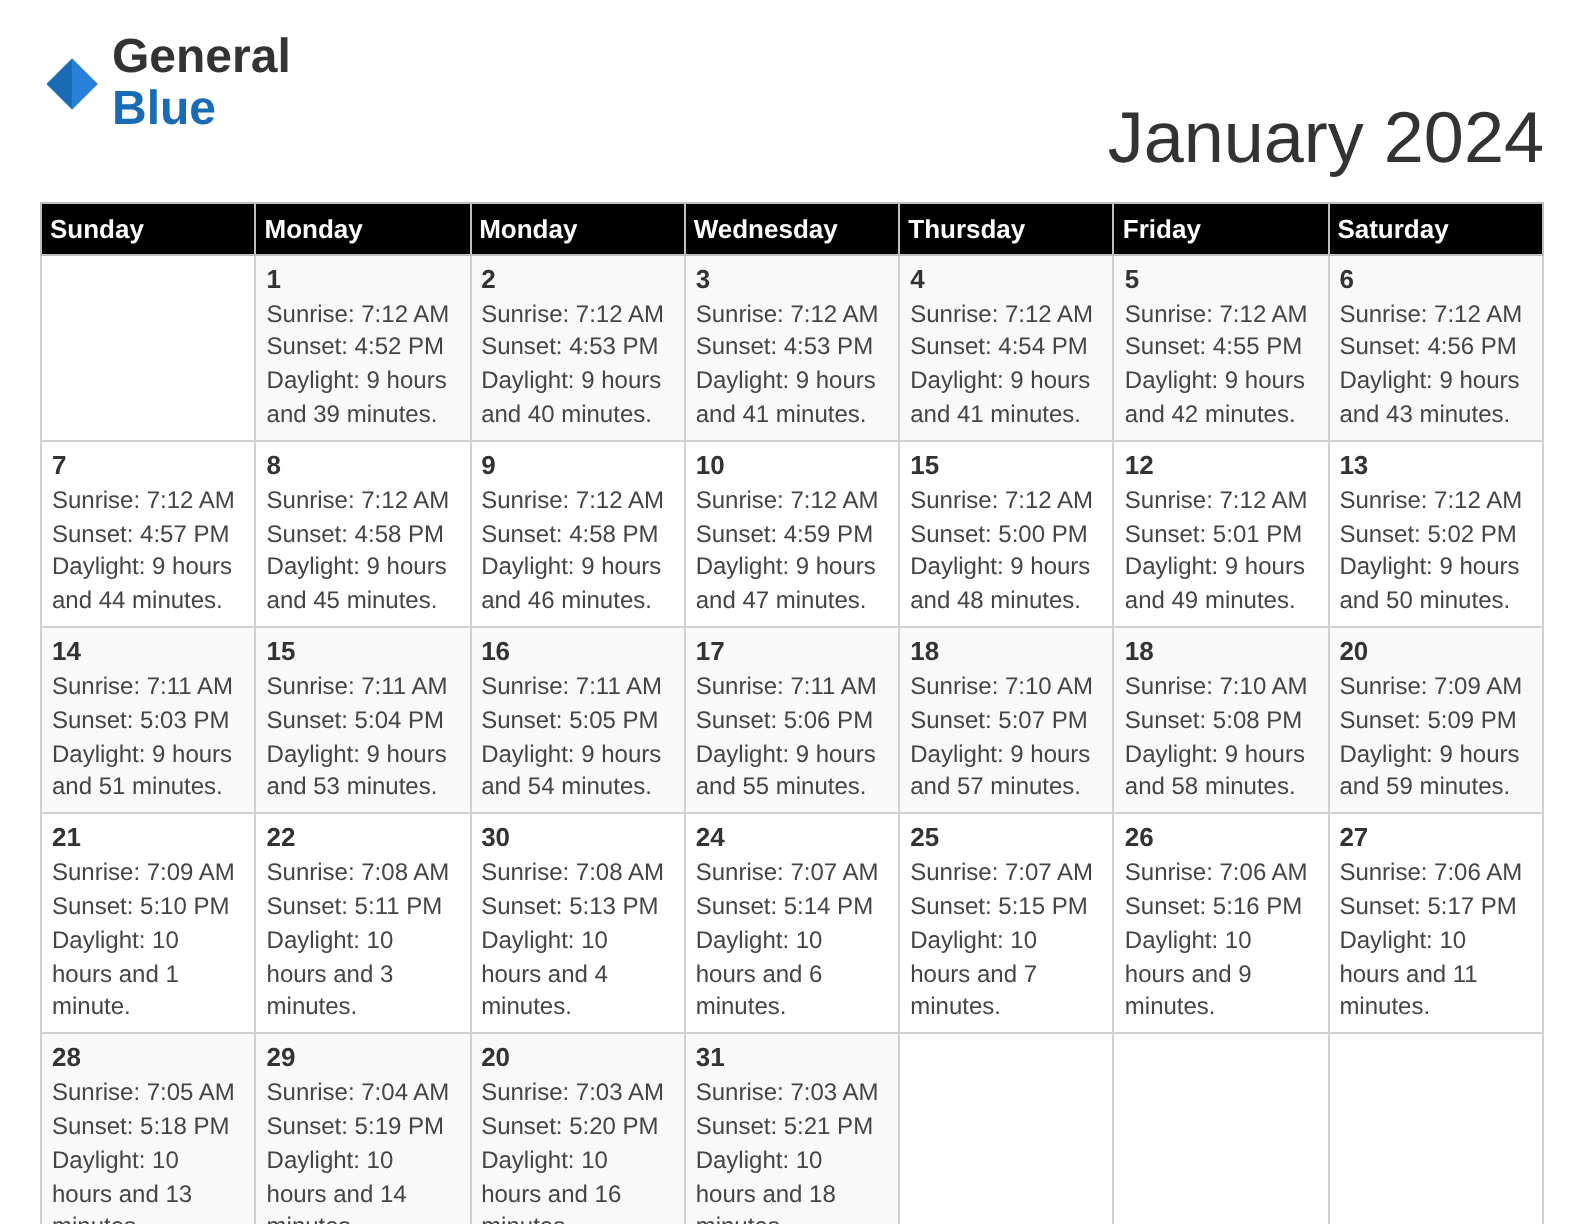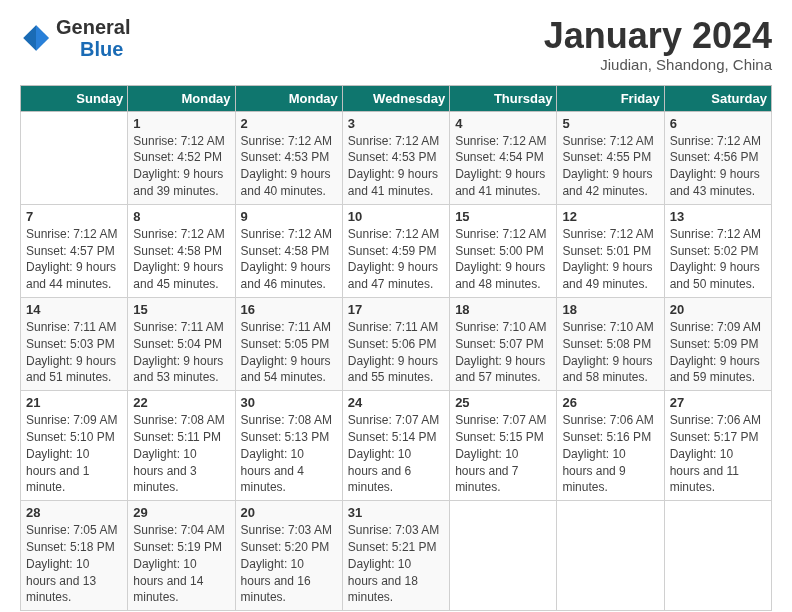--- a/index.html
+++ b/index.html
@@ -15,53 +15,54 @@
       justify-content: space-between;
       align-items: flex-start;
       margin-bottom: 12px;
     }
     .logo {
       display: flex;
       align-items: center;
       gap: 4px;
     }
     .logo-text {
-      font-size: 20px;
+      font-size: 24px;
       font-weight: bold;
       line-height: 1.1;
     }
     .logo-general { color: #333; }
-    .logo-blue { color: #1a6bb5; margin-left: 24px; }
+    .logo-blue { color: #1a6bb5; }
     .logo-icon {
       width: 32px;
       height: 32px;
     }
     .title-block {
       text-align: right;
     }
     .month-title {
       font-size: 36px;
-      font-weight: bold;
+      font-weight: normal;
       color: #333;
       line-height: 1.1;
+      margin-top: 33px;
     }
     .location {
       font-size: 15px;
       color: #555;
     }
     .calendar {
       width: 100%;
       border-collapse: collapse;
       font-size: 11px;
     }
     .calendar thead th {
-      background-color: #0f766e;
+      background-color: #000000;
       color: #fff;
       padding: 5px 4px;
-      text-align: right;
+      text-align: left;
       font-size: 13px;
       font-weight: bold;
       border: 1px solid #c0c0c0;
     }
     .calendar tbody td {
       vertical-align: top;
       padding: 4px 5px;
       border: 1px solid #d0d0d0;
       width: calc(100% / 7);
       min-height: 80px;
@@ -94,21 +95,20 @@
       <polygon points="20,4 36,20 20,36 4,20" fill="#1a6bb5"></polygon>
       <polygon points="20,4 36,20 20,36" fill="#2980d9"></polygon>
     </svg>
     <div class="logo-text">
       <span class="logo-general">General</span><br>
       <span class="logo-blue">Blue</span>
     </div>
   </div>
   <div class="title-block">
     <div class="month-title">January 2024</div>
-    <div class="location">Jiudian, Shandong, China</div>
   </div>
 </div>
 
 <table class="calendar">
   <thead>
     <tr>
     <th>Sunday</th>
         <th>Monday</th>
         <th>Monday</th>
         <th>Wednesday</th>

